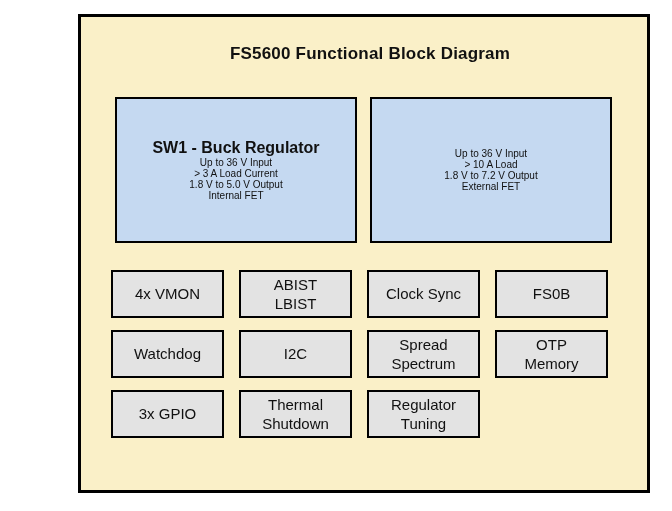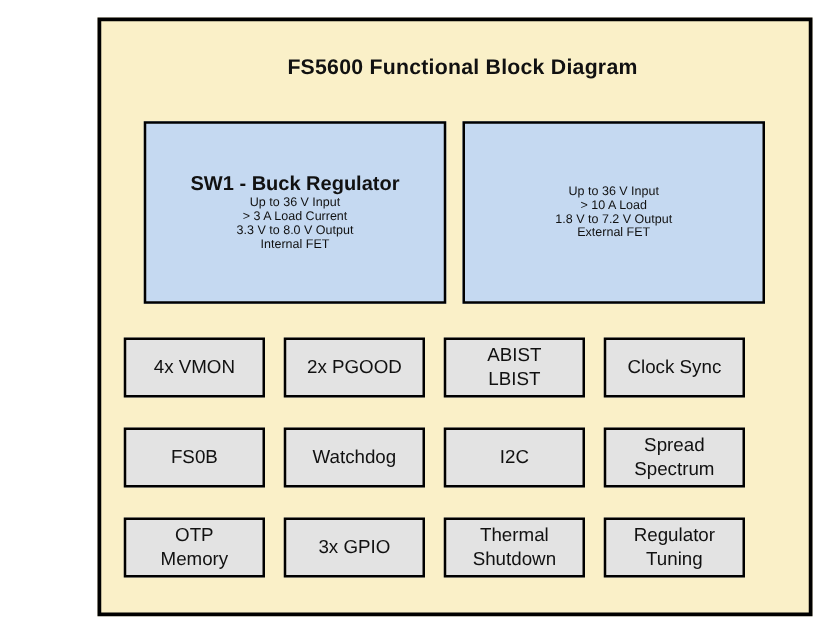--- a/index.html
+++ b/index.html
@@ -61,26 +61,26 @@
   .sw-title {
     font-size: 16px;
     font-weight: bold;
   }
   .sw-line {
     font-size: 10px;
   }
   .grid {
     position: absolute;
     top: 253px;
-    left: 18px;
+    left: 30px;
     width: 497px;
     display: grid;
     grid-template-columns: repeat(4, 113px);
     justify-content: space-between;
-    row-gap: 24px;
+    row-gap: 12px;
   }
   .block {
     box-sizing: border-box;
     height: 48px;
     background: #E3E3E3;
     border: 2px solid #000000;
     display: flex;
     align-items: center;
     justify-content: center;
     text-align: center;
@@ -96,36 +96,35 @@
   <div class="frame">
 
     <div class="title">FS5600 Functional Block Diagram</div>
 
     <div class="sw-row">
 
       <div class="sw-box">
         <div class="sw-title">SW1 - Buck Regulator</div>
         <div class="sw-line">Up to 36 V Input</div>
         <div class="sw-line">&gt; 3 A Load Current</div>
-        <div class="sw-line">3.3 V to 8.0 V Output</div>
+        <div class="sw-line">1.8 V to 5.0 V Output</div>
         <div class="sw-line">Internal FET</div>
       </div>
 
       <div class="sw-box">
         <div class="sw-line">Up to 36 V Input</div>
         <div class="sw-line">&gt; 10 A Load</div>
         <div class="sw-line">1.8 V to 7.2 V Output</div>
         <div class="sw-line">External FET</div>
       </div>
 
     </div>
 
     <div class="grid">
       <div class="block">4x VMON</div>
-      <div class="block">2x PGOOD</div>
       <div class="block">ABIST
 LBIST</div>
       <div class="block">Clock Sync</div>
       <div class="block">FS0B</div>
       <div class="block">Watchdog</div>
       <div class="block">I2C</div>
       <div class="block">Spread
 Spectrum</div>
       <div class="block">OTP
 Memory</div>

